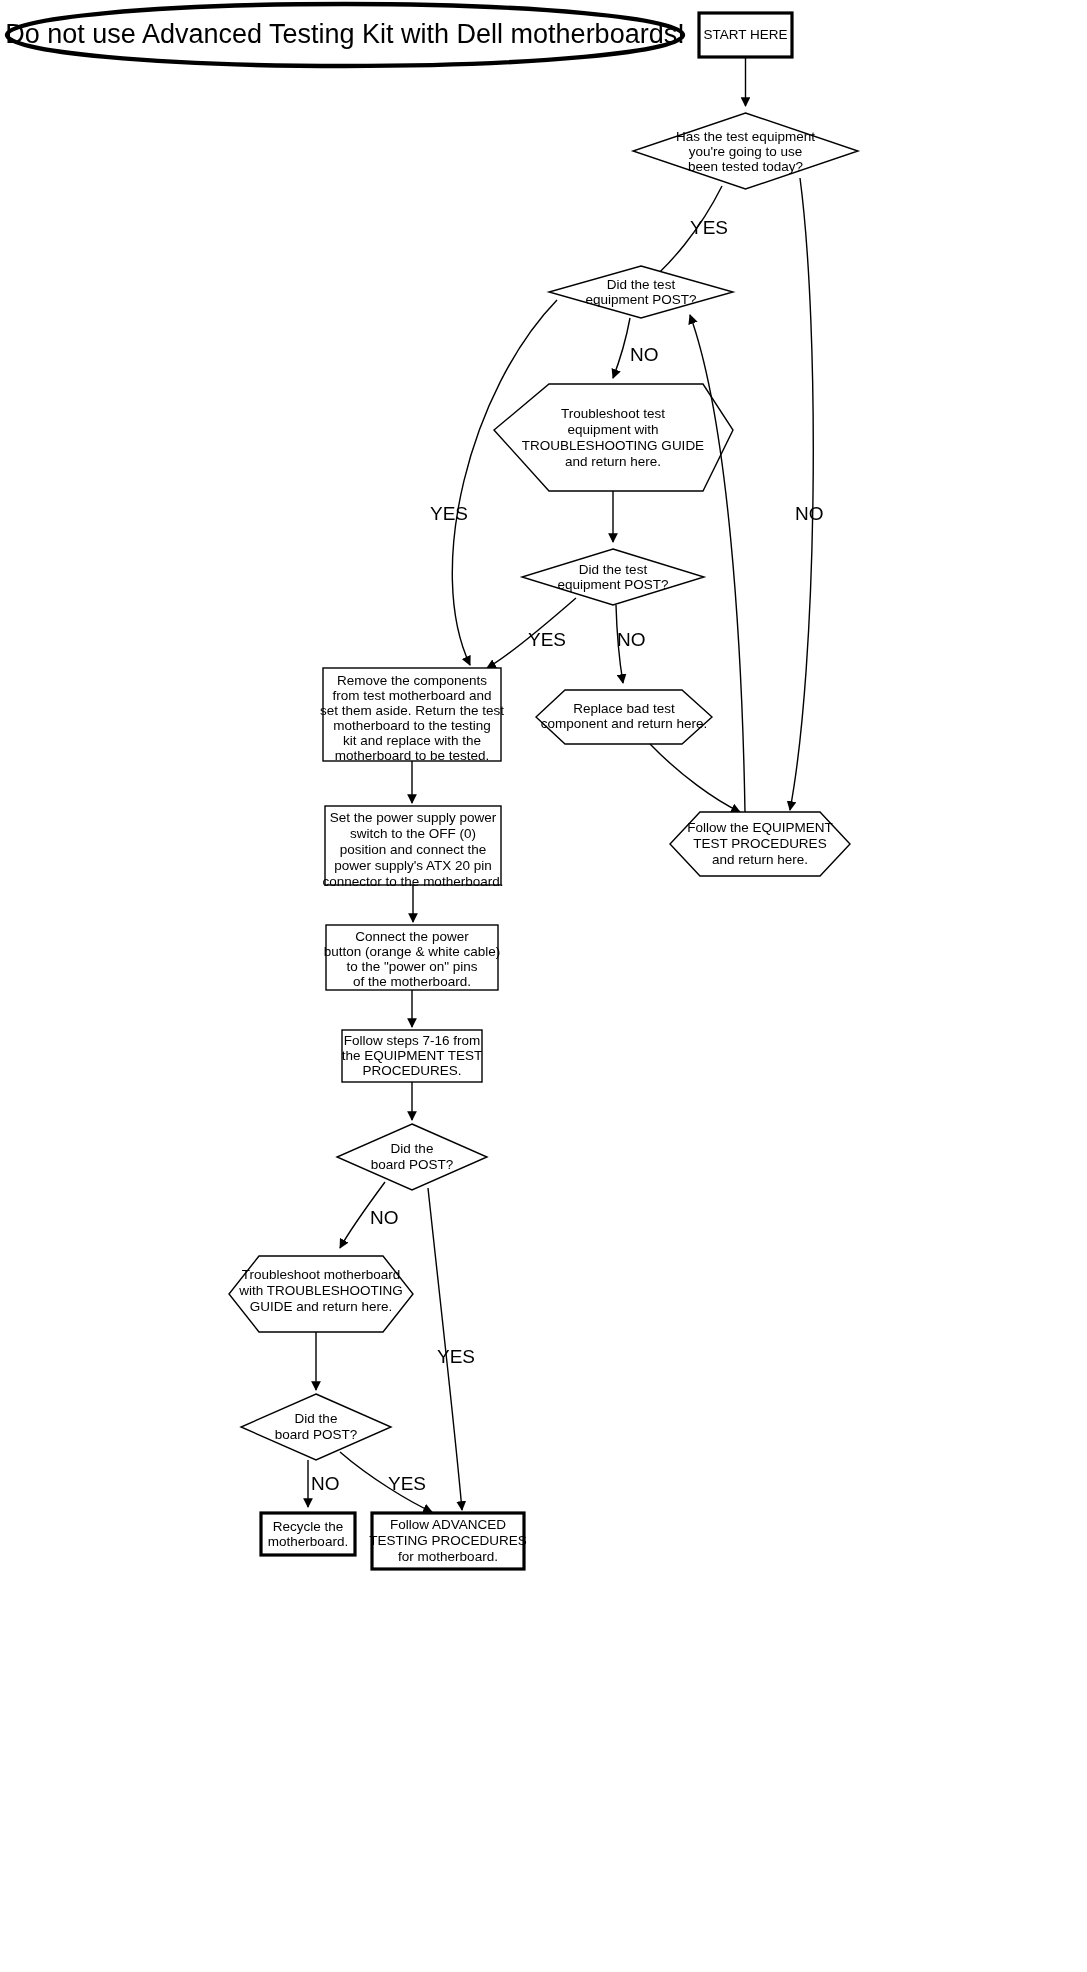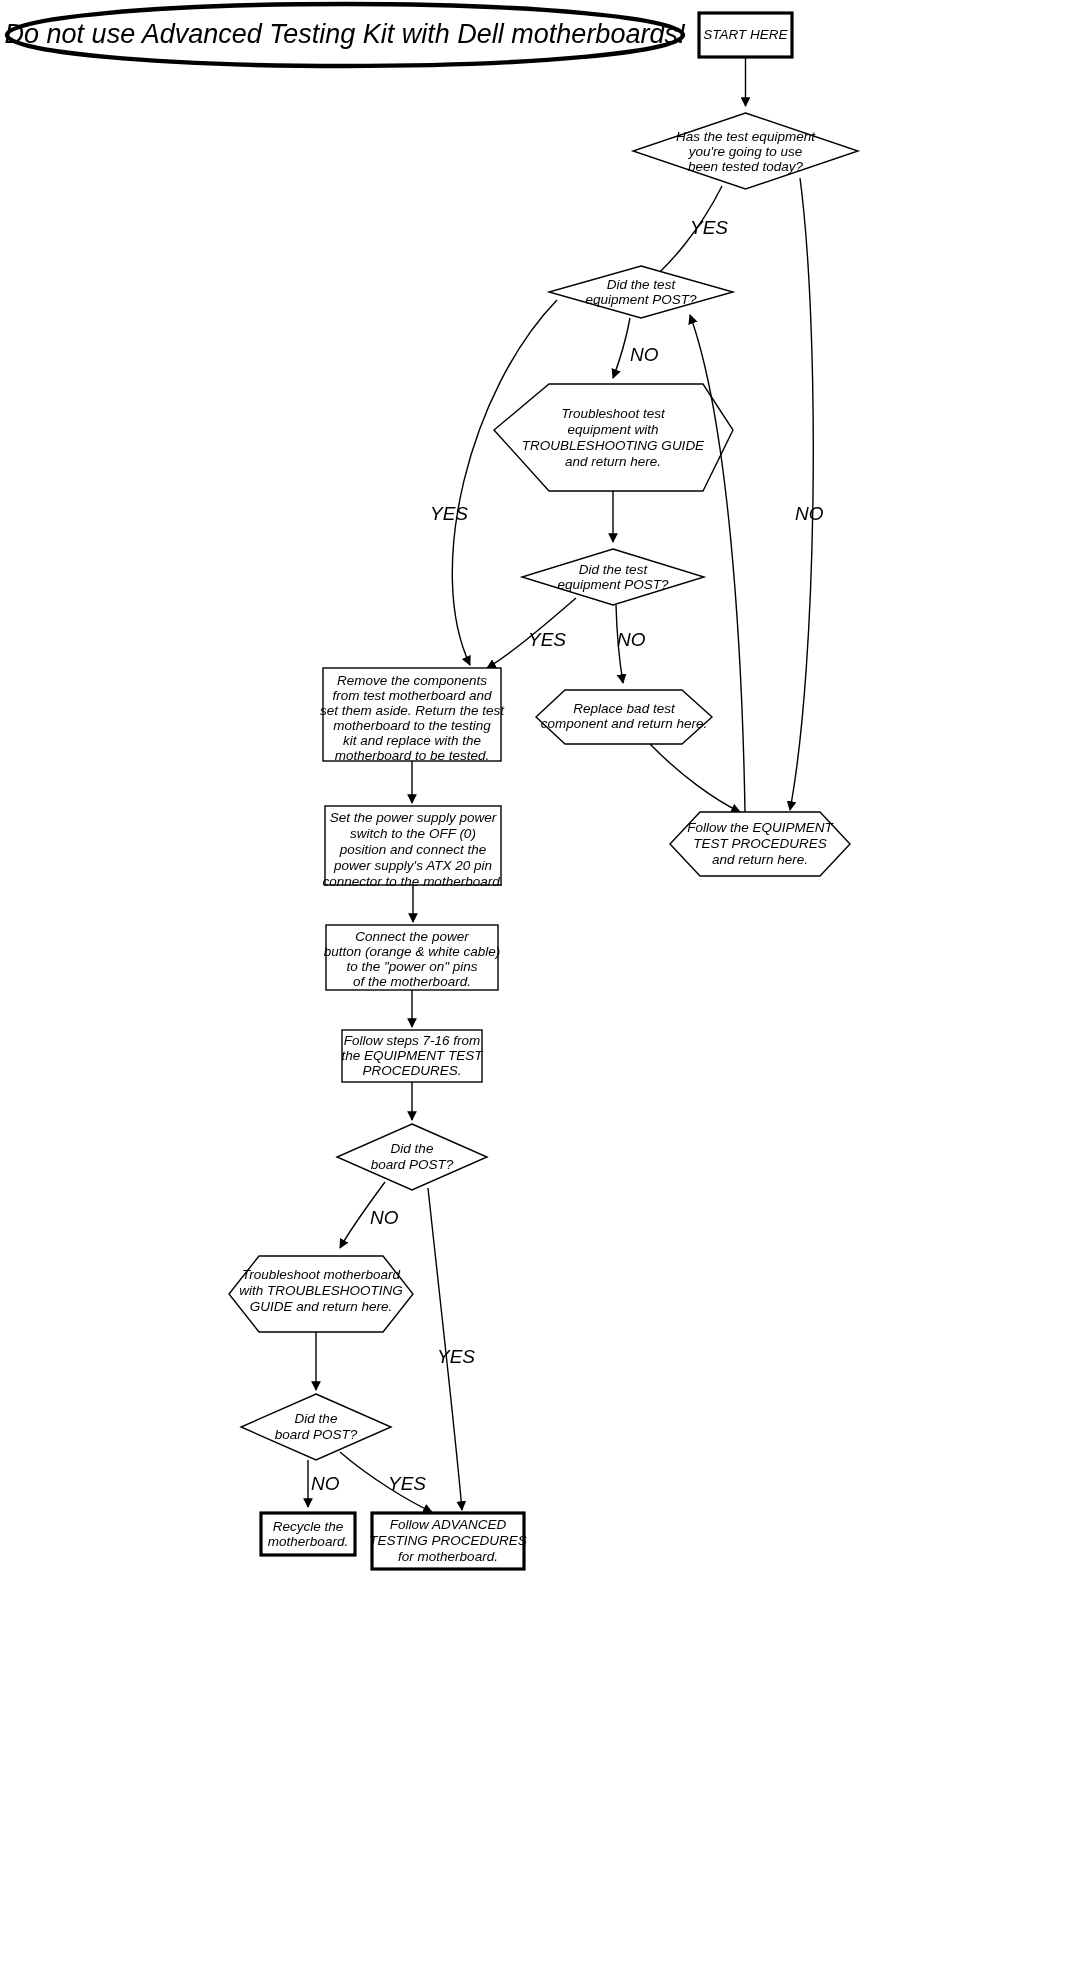--- a/index.html
+++ b/index.html
@@ -10,21 +10,20 @@
   body {
     width: 1087px;
     height: 1972px;
     font-family: "Liberation Sans", sans-serif;
     overflow: hidden;
   }
   #flow-root {
     position: relative;
     width: 900px;
     height: 1972px;
-    font-style: italic;
   }
   svg#flow-svg {
     display: block;
     width: 1087px;
     height: 1972px;
   }
   .shape-outline {
     fill: #ffffff;
     stroke: #000000;
     stroke-width: 1.4;

